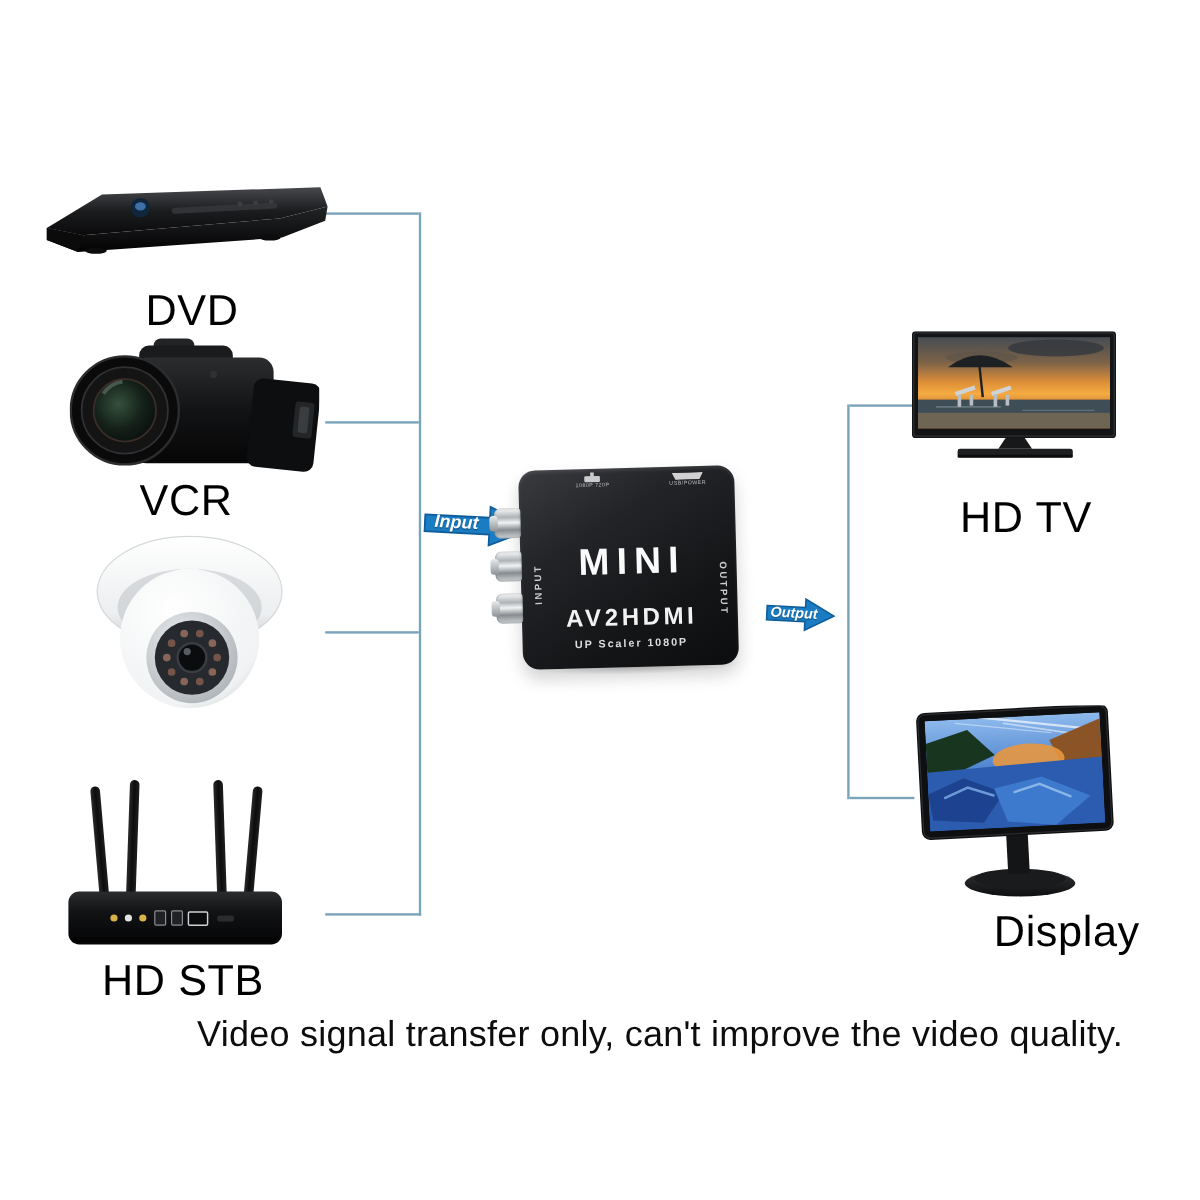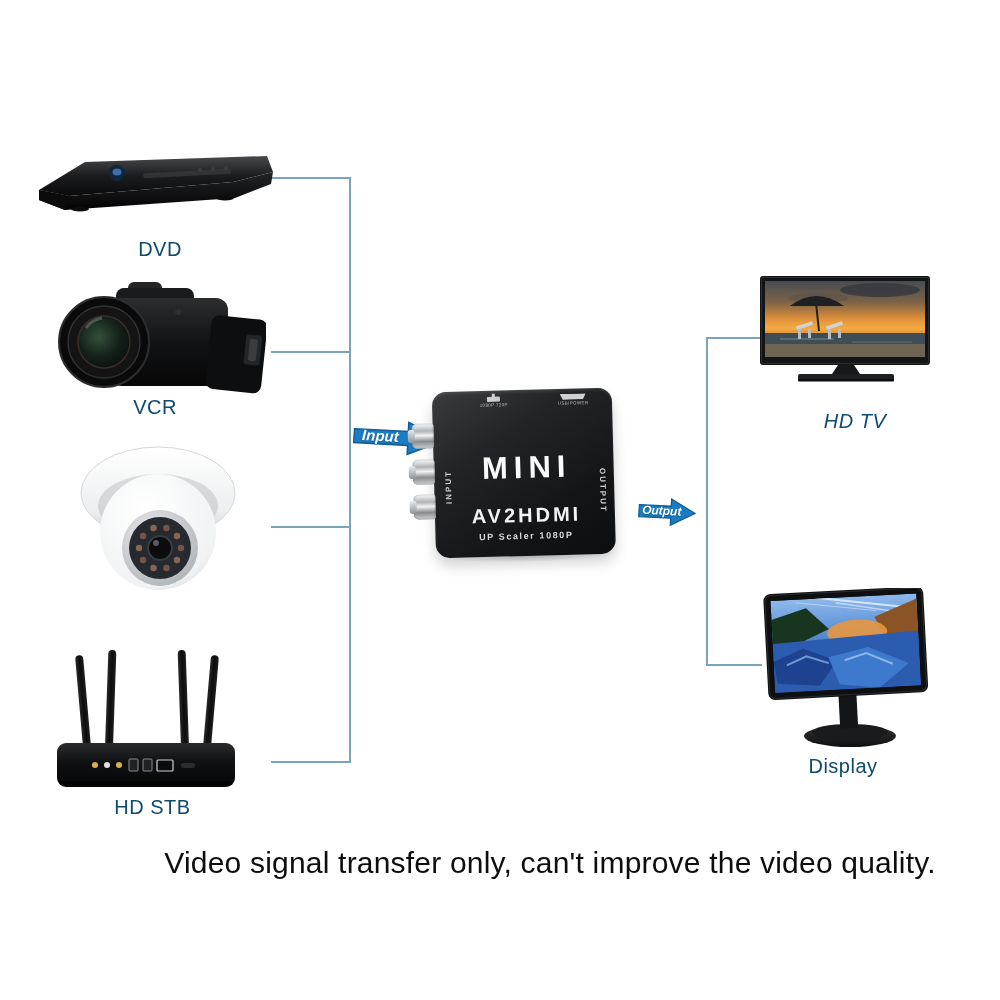--- a/index.html
+++ b/index.html
@@ -6,21 +6,21 @@
   .canvas{
     position:relative;width:1000px;height:1000px;background:#ffffff;overflow:hidden;
     font-family:"Liberation Sans", sans-serif;
   }
   .line{position:absolute;background:#7ba3ba;}
   .line.h{height:2px;}
   .line.v{width:2px;}
   .device{position:absolute;margin:0;padding:0;}
   .device svg{display:block;width:100%;height:100%;}
   .device-label{
-    position:absolute;text-align:center;font-size:20px;color:#0c4a6e;
+    position:absolute;text-align:center;font-size:36px;color:#000000;
     letter-spacing:0.5px;
   }
   .caption{
     position:absolute;left:95px;top:846px;width:910px;text-align:center;
     font-size:30px;color:#0d0d0d;letter-spacing:0.2px;
   }
   
   .arrow{position:absolute;}
   .arrow svg{display:block;width:100%;height:100%;}
   .arrow-text{
@@ -292,21 +292,21 @@
       <rect x="38" y="53" width="3" height="10" fill="#b9bec2"></rect>
       <rect x="48" y="53" width="3" height="9" fill="#b9bec2"></rect>
       <rect x="66" y="48" width="17" height="3.5" fill="#cfd3d6" transform="rotate(-18 74 50)"></rect>
       <rect x="68" y="53" width="3" height="10" fill="#b9bec2"></rect>
       <rect x="78" y="53" width="3" height="9" fill="#b9bec2"></rect>
       <polygon points="78,89 94,89 100,98 72,98" fill="#17181a"></polygon>
       <rect x="38" y="98" width="96" height="7" rx="2" fill="#1d1f21"></rect>
       <rect x="38" y="103" width="96" height="2.5" rx="1" fill="#0b0c0d"></rect>
     </svg>
   </figure>
-  <div class="device-label" style="left:760px;top:410px;width:190px;font-style:italic;">HD TV</div>
+  <div class="device-label" style="left:760px;top:410px;width:190px;">HD TV</div>
 
   <figure class="device" style="left:758px;top:588px;width:184px;height:168px;">
     <svg viewBox="0 0 184 168">
       <defs>
         <linearGradient id="msky" x1="0" y1="0" x2="0" y2="1">
           <stop offset="0" stop-color="#8db9ec"></stop>
             <stop offset=".5" stop-color="#4a7fcc"></stop>
             <stop offset="1" stop-color="#2a56a0"></stop>
         </linearGradient>
         <linearGradient id="mbase" x1="0" y1="0" x2="0" y2="1">
@@ -333,17 +333,17 @@
           <ellipse cx="100" cy="45" rx="30" ry="13" fill="#e8973f" opacity=".9"></ellipse>
           <polygon points="15,52 161,46 161,101 15,101" fill="#2c5cb0"></polygon>
           <polygon points="15,70 45,58 78,72 60,96 18,92" fill="#1d4390"></polygon>
           <polygon points="70,68 110,60 150,78 120,101 80,96" fill="#3d79cc"></polygon>
           <polyline points="28,74 48,66 70,74" stroke="#7fb0e8" stroke-width="2" fill="none" opacity=".8"></polyline>
           <polyline points="86,72 108,66 134,78" stroke="#9cc4f0" stroke-width="2" fill="none" opacity=".8"></polyline>
         </g>
       </g>
     </svg>
   </figure>
-  <div class="device-label" style="left:748px;top:755px;width:190px;">Display</div>
+  <div class="device-label" style="left:794px;top:755px;width:190px;">Display</div>
 
   <div class="caption">Video signal transfer only, can't improve the video quality.</div>
 
 </div>
 
 </body></html>

